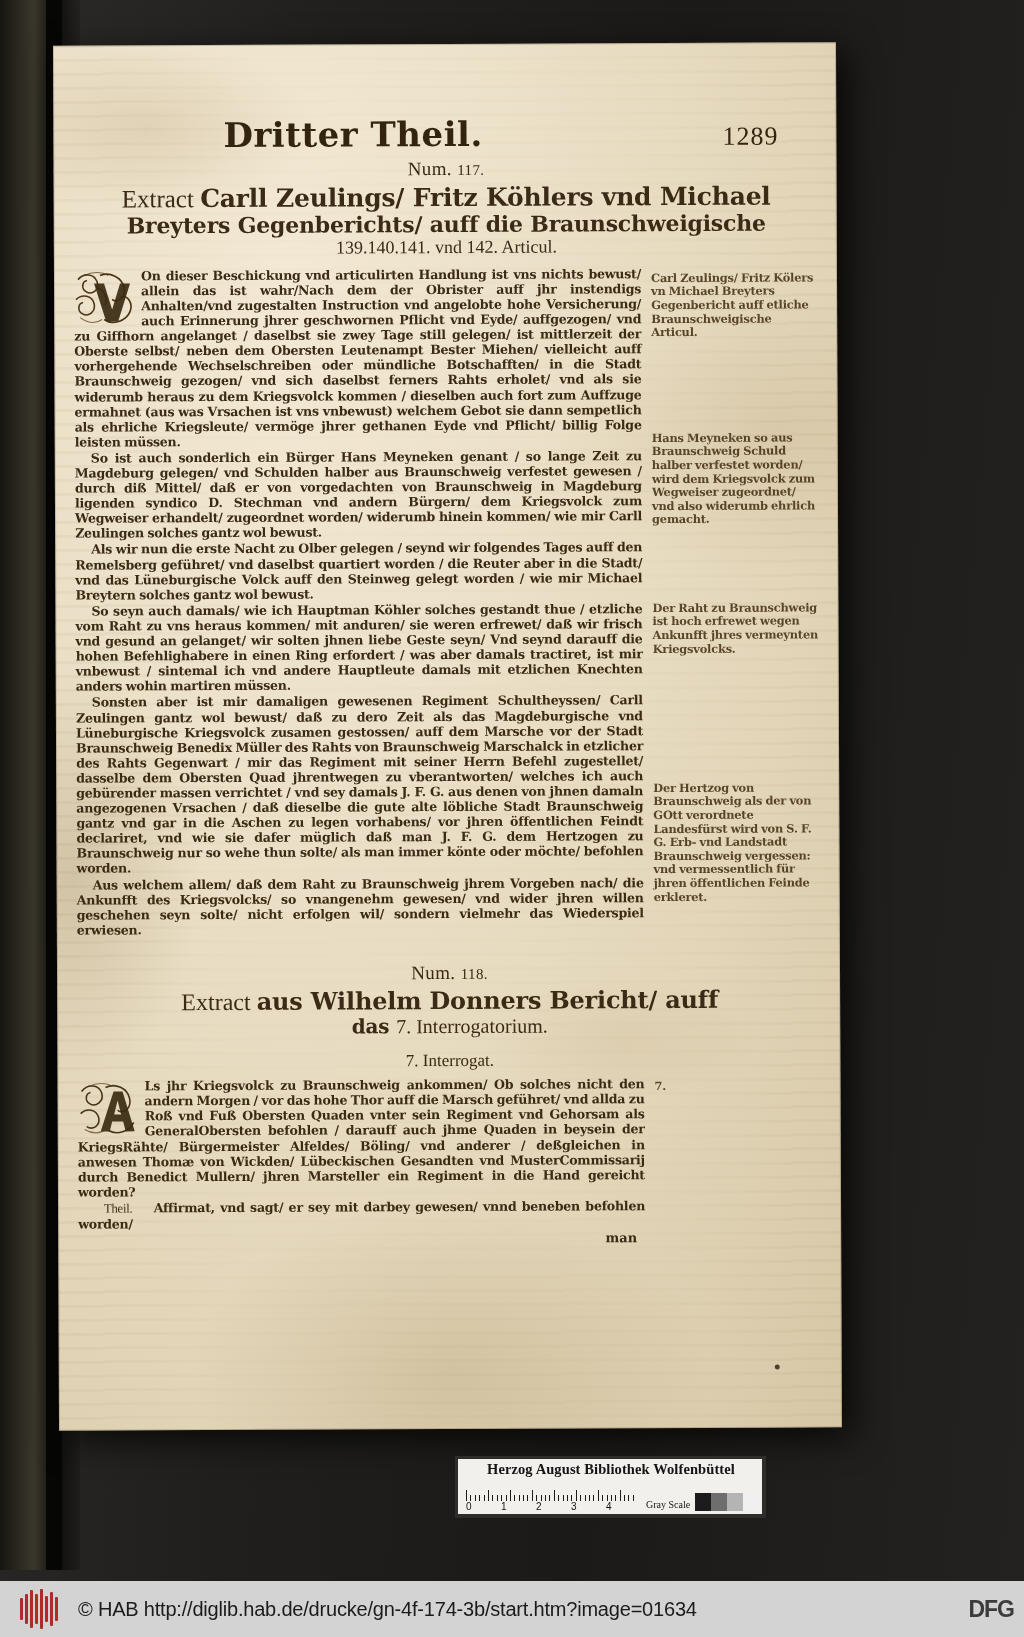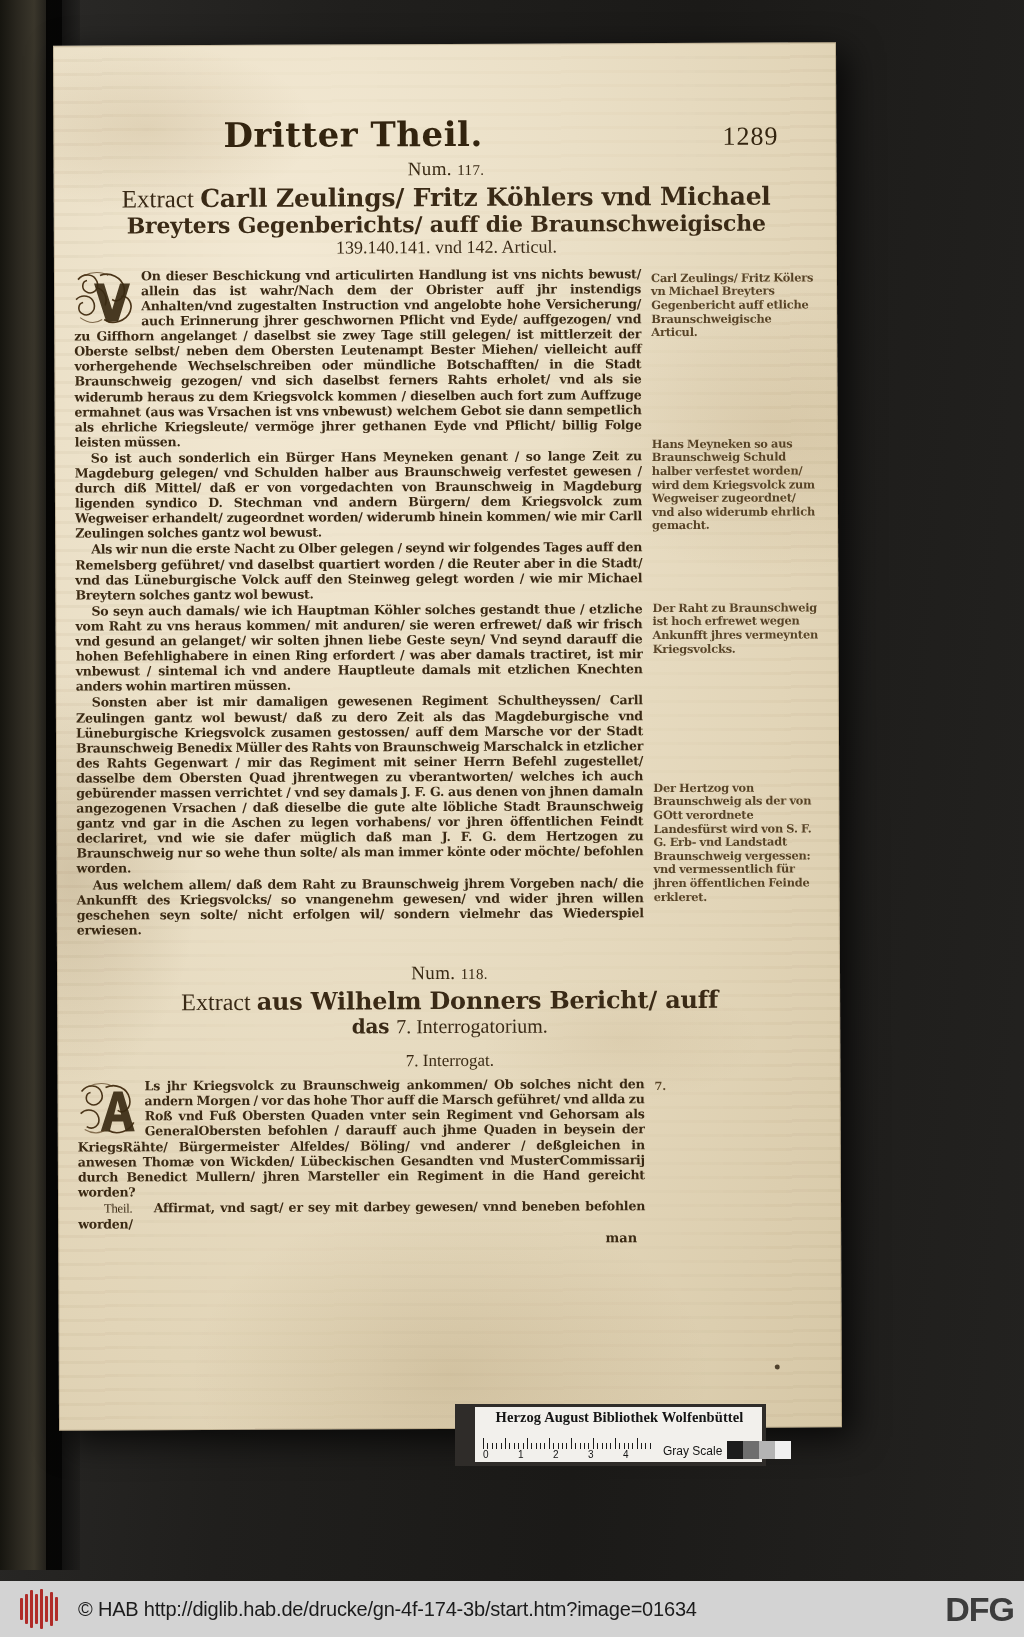--- a/index.html
+++ b/index.html
@@ -220,24 +220,24 @@
     right: 62px; bottom: 58px;
     width: 5px; height: 5px;
     border-radius: 50%;
     background: #2a1d0c;
     opacity: .8;
   }
 
   
   #cal-card {
     position: absolute;
-    left: 455px; top: 1404px;
+    left: 455px; top: 1456px;
     width: 311px; height: 62px;
     background: #2f2c29;
-    padding: 3px 4px 4px 20px;
+    padding: 3px 4px 4px 3px;
     box-sizing: border-box;
   }
   #cal-inner {
     background: #f2f0ec;
     width: 100%; height: 100%;
     box-sizing: border-box;
     padding: 3px 6px 2px 8px;
     display: flex;
     flex-direction: column;
     justify-content: space-between;
@@ -259,22 +259,22 @@
   #ruler .tick.minor { height: 6px; }
   #ruler .nums {
     display: flex;
     font-family: "Liberation Sans", sans-serif;
     font-size: 10px;
     color: #141414;
     line-height: 11px;
   }
   #ruler .nums span { width: 35px; text-align: left; }
   #gray-label {
-    font-family: Liberation Sans, sans-serif;
-    font-size: 12px;
+    font-family: Liberation Serif, serif;
+    font-size: 10px;
     color: #141414;
     margin-bottom: 2px;
     white-space: nowrap;
   }
   #gray-patches { display: flex; margin-bottom: 1px; }
   #gray-patches i { display: block; width: 16px; height: 18px; }
 
   
   #footer-bar {
     position: absolute;
@@ -295,21 +295,21 @@
     flex: 1;
     font-family: "Liberation Sans", sans-serif;
     font-size: 20px;
     color: #1b1b1b;
     letter-spacing: -.2px;
     white-space: nowrap;
   }
   #dfg-logo {
     font-family: "Liberation Sans", sans-serif;
     font-weight: 700;
-    font-size: 34px;
+    font-size: 23px;
     color: #3c3c3c;
     letter-spacing: -1px;
     padding-right: 10px;
   }
 </style>
 </head>
 <body>
 
 <div id="scan-bed">
 
@@ -338,21 +338,21 @@
           <div class="l1">
             <span class="roman">Extract </span><span class="fraktur">Carll Zeulings/ Fritz Köhlers vnd Michael</span>
           </div>
           <div class="l2 fraktur">Breyters Gegenberichts/ auff die Braunschweigische</div>
           <div class="l3">139.140.141. vnd 142. Articul.</div>
         </div>
 
         <div class="body-area">
 
           <div class="marginalia" style="top:6px;">Carl Zeulings/ Fritz Kölers vn Michael Breyters Gegenbericht auff etliche Braunschweigische Articul.</div>
-          <div class="marginalia" style="top:172px;">Hans Meyneken so aus Braunschweig Schuld halber verfestet worden/ wird dem Kriegsvolck zum Wegweiser zugeordnet/ vnd also widerumb ehrlich gemacht.</div>
+          <div class="marginalia" style="top:166px;">Hans Meyneken so aus Braunschweig Schuld halber verfestet worden/ wird dem Kriegsvolck zum Wegweiser zugeordnet/ vnd also widerumb ehrlich gemacht.</div>
           <div class="marginalia" style="top:336px;">Der Raht zu Braunschweig ist hoch erfrewet wegen Ankunfft jhres vermeynten Kriegsvolcks.</div>
           <div class="marginalia" style="top:516px;">Der Hertzog von Braunschweig als der von GOtt verordnete Landesfürst wird von S. F. G. Erb- vnd Landstadt Braunschweig vergessen: vnd vermessentlich für jhren öffentlichen Feinde erkleret.</div>
 
           <div class="initial-wrap">
             <svg width="62" height="58" viewBox="0 0 62 58">
               <g fill="none" stroke="#4a3418" stroke-width="1.6">
                 <path d="M4 10 C10 3, 20 4, 23 12 C26 20, 18 26, 12 22 C7 19, 8 12, 13 11"></path>
                 <path d="M2 30 C8 24, 18 26, 20 34 C22 42, 14 48, 8 44 C3 41, 4 34, 9 33"></path>
                 <path d="M26 6 C36 2, 48 8, 50 18 C52 28, 44 34, 38 30"></path>
                 <path d="M30 50 C38 56, 52 52, 56 42 C59 34, 54 26, 47 27"></path>

